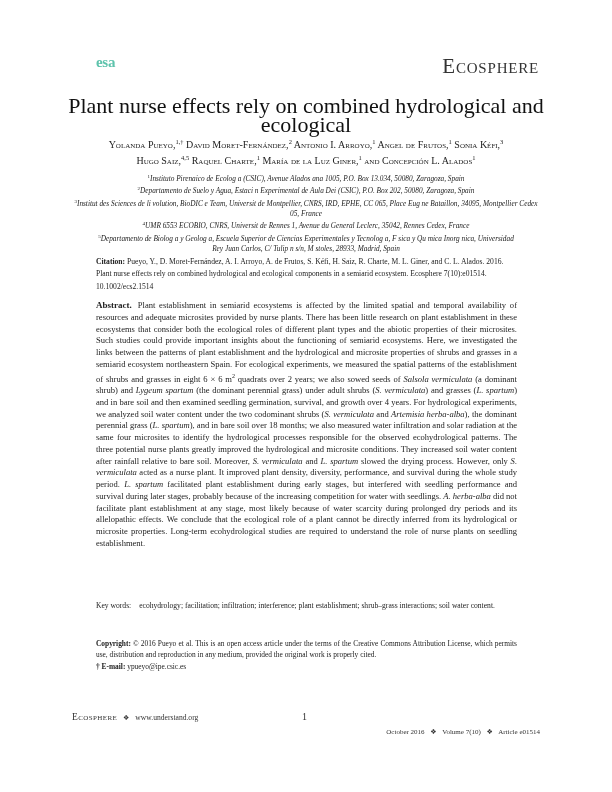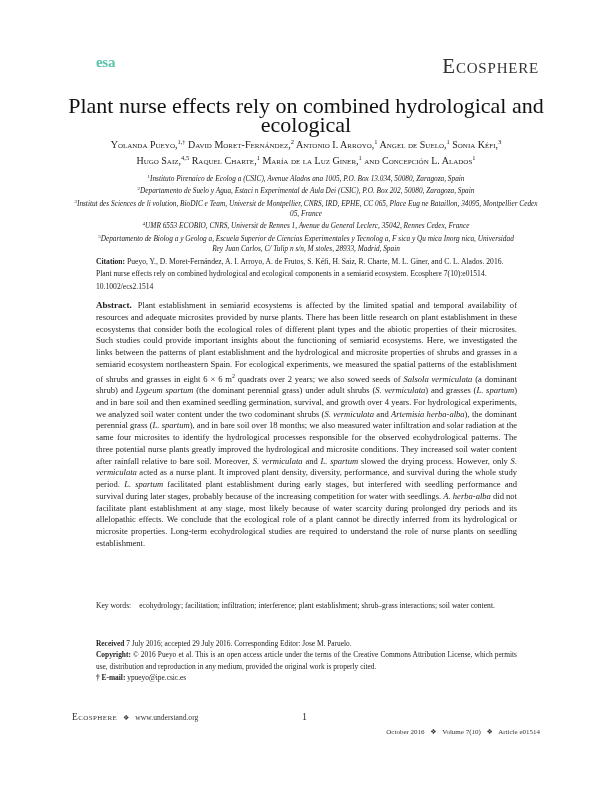--- a/index.html
+++ b/index.html
@@ -47,21 +47,21 @@
 
 <div class="abs title">
   <div>Plant nurse effects rely on combined hydrological and ecological</div>
 </div>
 
 <div class="abs authors">
   <div>
     <span>Yolanda Pueyo,</span><sup>1,†</sup>
     <span>David Moret-Fernández,</span><sup>2</sup>
     <span>Antonio I. Arroyo,</span><sup>1</sup>
-    <span>Angel de Suelo,</span><sup>1</sup>
+    <span>Angel de Frutos,</span><sup>1</sup>
     <span>Sonia Kéfi,</span><sup>3</sup>
   </div>
   <div>
     <span>Hugo Saiz,</span><sup>4,5</sup>
     <span>Raquel Charte,</span><sup>1</sup>
     <span>María de la Luz Giner,</span><sup>1</sup>
     <span>and Concepción L. Alados</span><sup>1</sup>
   </div>
 </div>
 
@@ -80,24 +80,20 @@
 
 <div class="abs abstract"><span class="lbl">Abstract.</span><span>Plant establishment in semiarid ecosystems is affected by the limited spatial and temporal availability of resources and adequate microsites provided by nurse plants. There has been little research on plant establishment in these ecosystems that consider both the ecological roles of different plant types and the abiotic properties of their microsites. Such studies could provide important insights about the functioning of semiarid ecosystems. Here, we investigated the links between the patterns of plant establishment and the hydrological and microsite properties of shrubs and grasses in a semiarid ecosystem northeastern Spain. For ecological experiments, we measured the spatial patterns of the establishment of shrubs and grasses in eight 6 × 6 m</span><sup style="font-size:6px">2</sup><span> quadrats over 2 years; we also sowed seeds of </span><i>Salsola vermiculata</i><span> (a dominant shrub) and </span><i>Lygeum spartum</i><span> (the dominant perennial grass) under adult shrubs (</span><i>S. vermiculata</i><span>) and grasses (</span><i>L. spartum</i><span>) and in bare soil and then examined seedling germination, survival, and growth over 4 years. For hydrological experiments, we analyzed soil water content under the two codominant shrubs (</span><i>S. vermiculata</i><span> and </span><i>Artemisia herba-alba</i><span>), the dominant perennial grass (</span><i>L. spartum</i><span>), and in bare soil over 18 months; we also measured water infiltration and solar radiation at the same four microsites to identify the hydrological processes responsible for the observed ecohydrological patterns. The three potential nurse plants greatly improved the hydrological and microsite conditions. They increased soil water content after rainfall relative to bare soil. Moreover, </span><i>S. vermiculata</i><span> and </span><i>L. spartum</i><span> slowed the drying process. However, only </span><i>S. vermiculata</i><span> acted as a nurse plant. It improved plant density, diversity, performance, and survival during the whole study period. </span><i>L. spartum</i><span> facilitated plant establishment during early stages, but interfered with seedling performance and survival during later stages, probably because of the increasing competition for water with seedlings. </span><i>A. herba-alba</i><span> did not facilitate plant establishment at any stage, most likely because of water scarcity during prolonged dry periods and its allelopathic effects. We conclude that the ecological role of a plant cannot be directly inferred from its hydrological or microsite properties. Long-term ecohydrological studies are required to understand the role of nurse plants on seedling establishment.</span></div>
 
 <div class="abs keywords">
   <span class="lbl">Key words:</span>
   <span>ecohydrology; facilitation; infiltration; interference; plant establishment; shrub–grass interactions; soil water content.</span>
 </div>
 
 <div class="abs received">
   <div>
-    <span class="bold">Received</span>
-    <span>7 July 2016; accepted 29 July 2016. Corresponding Editor: Jose M. Paruelo.</span>
-  </div>
-  <div>
     <span class="bold">Copyright:</span>
     <span>© 2016 Pueyo et al. This is an open access article under the terms of the Creative Commons Attribution License, which permits use, distribution and reproduction in any medium, provided the original work is properly cited.</span>
   </div>
   <div>
     <span class="bold">† E-mail:</span>
     <span>ypueyo@ipe.csic.es</span>
   </div>
 </div>
 
 <div class="abs footer">

